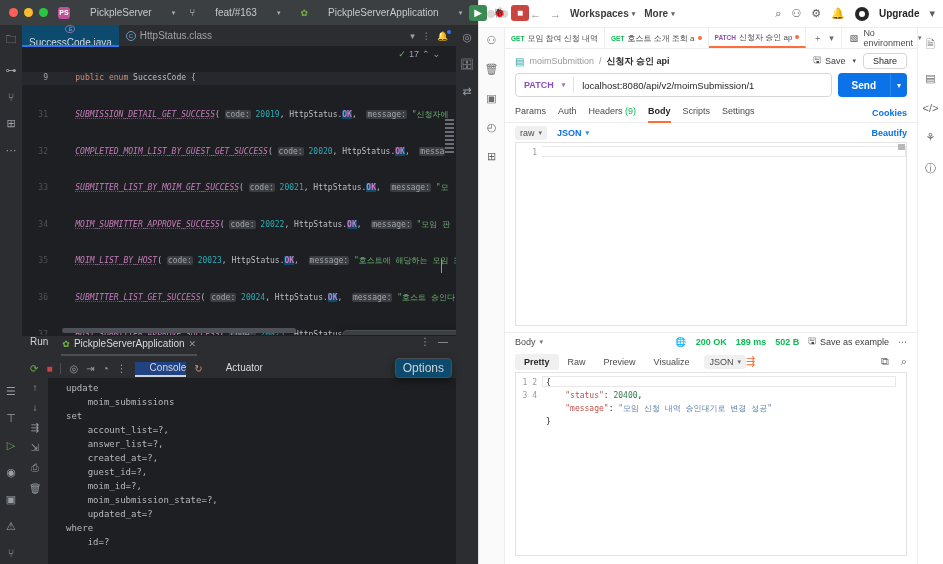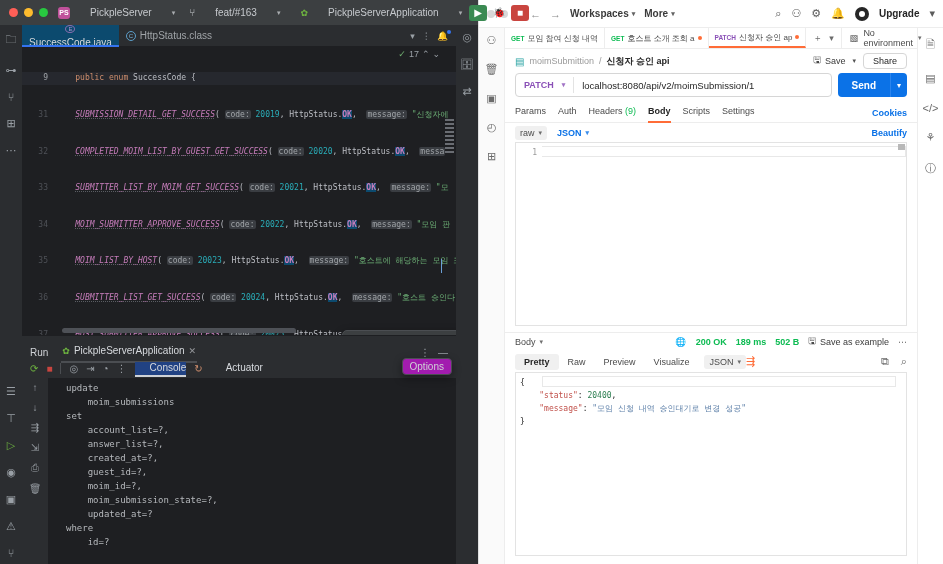--- a/index.html
+++ b/index.html
@@ -85,30 +85,30 @@
   .hscroll i { display:block; height:5px; width:63%; background:#4e5157; border-radius:3px; }
 
   .extract-pop { position:absolute; left:320px; top:283px; width:144px; height:22px;
      background:#3c3f41; border:1px solid #4b4e52; border-radius:5px; display:flex;
      align-items:center; gap:7px; padding:0 8px; font-size:9px; color:#cfd2d6;
      box-shadow:0 3px 9px rgba(0,0,0,.45); z-index:9; }
 
   
   .runwin { height:229px; background:#2b2d30; display:flex; flex-direction:column;
             border-top:1px solid #1e1f22; position:relative; }
-  .run-head { height:22px; display:flex; align-items:flex-end; gap:9px; padding:0 8px;
+  .run-head { height:22px; display:flex; align-items:flex-start; gap:9px; padding:0 8px;
               font-size:10px; color:#cfd2d6; position:relative; }
   .run-tab { display:flex; align-items:center; gap:4px; padding:2px 5px; position:relative;
              color:#d7dade; }
   .run-tab::after { content:""; position:absolute; left:4px; right:4px; bottom:-5px; height:2px;
                     background:#4b4e52; }
   .spring-ico { color:#6db33f; font-size:9px; }
   .run-head-right { margin-left:auto; display:flex; align-items:center; gap:8px; color:#9aa0a6; }
-  .options-tip { position:absolute; right:4px; top:22px; background:#a21caf; border:1px solid #4b4e52;
-     border-radius:4px; padding:2px 7px; font-size:10px; color:#cfd2d6; z-index:10;
+  .options-tip { position:absolute; right:4px; top:22px; background:#0c4a6e; border:1px solid #4b4e52;
+     border-radius:4px; padding:2px 7px; font-size:12px; color:#cfd2d6; z-index:10;
      box-shadow:0 3px 8px rgba(0,0,0,.4); }
   .run-toolbar { height:20px; display:flex; align-items:center; gap:8px; padding:0 8px;
                  font-size:10px; color:#9aa0a6; }
   .run-toolbar .act { color:#d7dade; position:relative; padding-bottom:2px;padding-left:15px; }
   .run-toolbar .act.sel::after { content:""; position:absolute; left:0; right:0; bottom:-2px;
                                  height:2px; background:#cfd2d6; }
   .sep { width:1px; height:11px; background:#4b4e52; }
   .console-area { flex:1; display:flex; min-height:0; background:#1e1f22; }
   .console-gutter { width:26px; background:#2b2d30; display:flex; flex-direction:column;
       align-items:center; padding-top:4px; gap:9px; color:#9aa0a6; font-size:10px; }
@@ -577,20 +577,24 @@
             <span class="chev">▾</span>
           </span>
           <span class="wrap-ico">⇶</span>
           <span class="rt-right">
             <span>⧉</span>
             <span>⌕</span>
           </span>
         </div>
 
         <div class="resp-body">
+          <div class="resp-gutter">1
+2
+3
+4</div>
           <div class="resp-code"><span class="j-pun">{</span>
     <span class="j-key">"status"</span><span class="j-pun">: </span><span class="j-num">20400</span><span class="j-pun">,</span>
     <span class="j-key">"message"</span><span class="j-pun">: </span><span class="j-str">"모임 신청 내역 승인대기로 변경 성공"</span>
 <span class="j-pun">}</span></div>
           <div class="resp-line1box"></div>
         </div>
       </div>
 
       <div class="pm-rightrail">
         <span>🗎</span>

